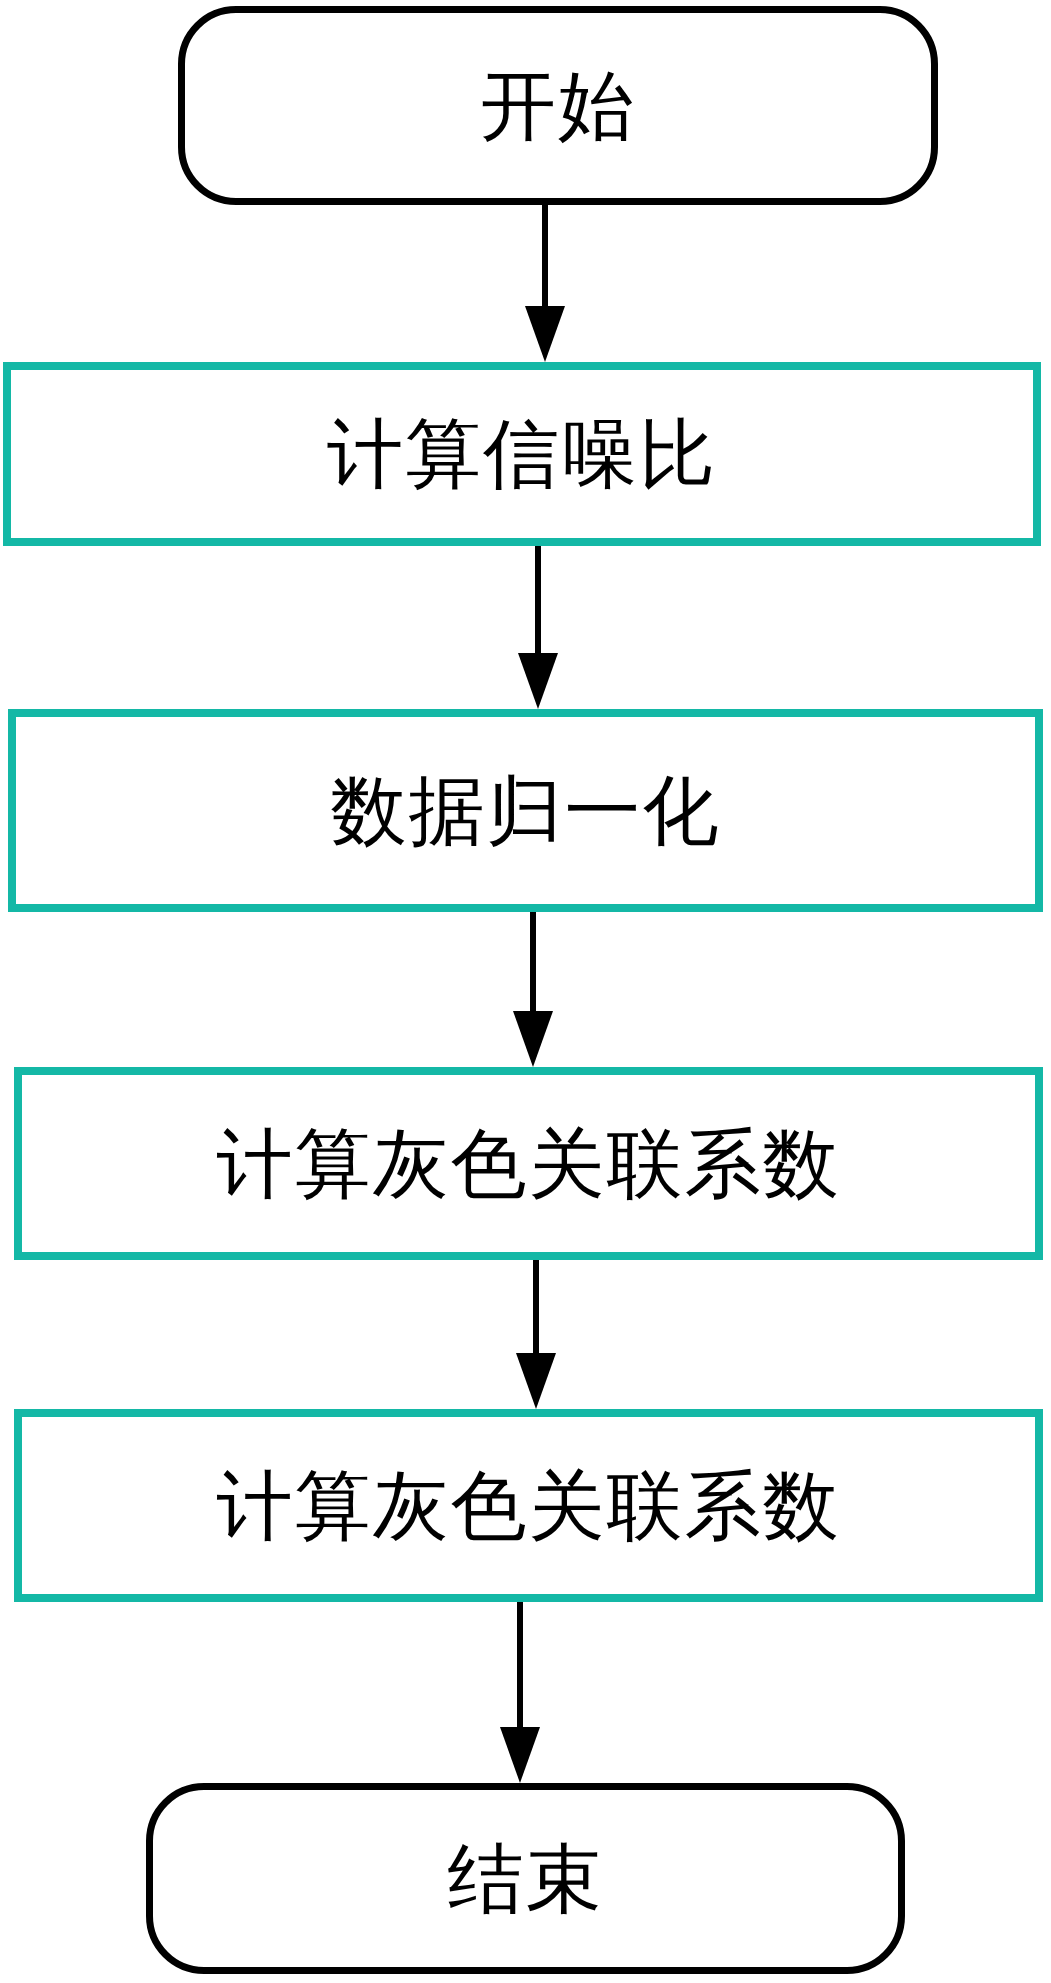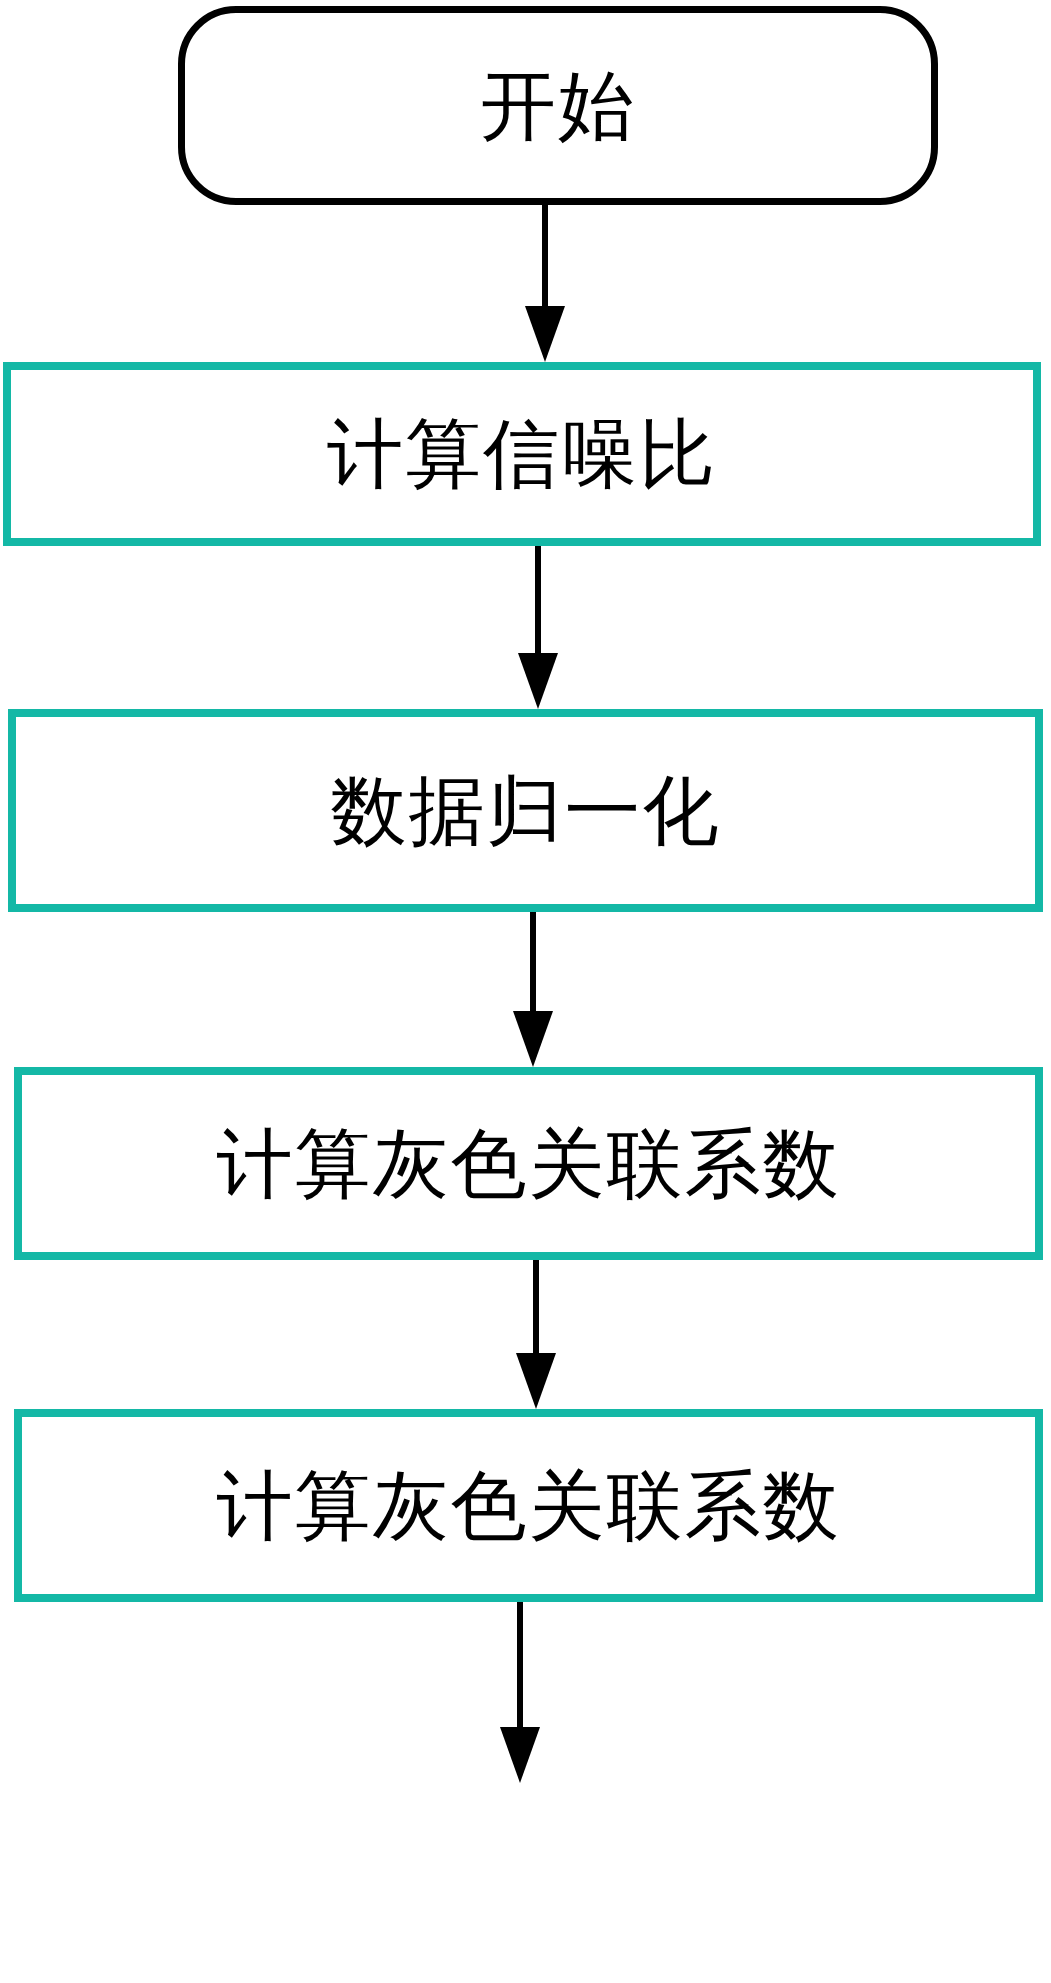--- a/index.html
+++ b/index.html
@@ -82,20 +82,23 @@
   </div>
 
   <div id="node-norm" class="node process">
     <span class="label">数据归一化</span>
   </div>
 
   <div id="node-weight" class="node process">
     <span class="label">计算灰色关联系数</span>
   </div>
 
+  <div id="node-end" class="node terminator">
+    <span class="label">结束</span>
+  </div>
 
   <div id="connectors">
       <div class="connector">
         <div class="shaft" style="left: 542px; top: 204px; height: 108px;"></div>
         <div class="arrowhead" style="left: 525px; top: 306px;"></div>
       </div>
       <div class="connector">
         <div class="shaft" style="left: 535px; top: 546px; height: 113px;"></div>
         <div class="arrowhead" style="left: 518px; top: 653px;"></div>
       </div>

